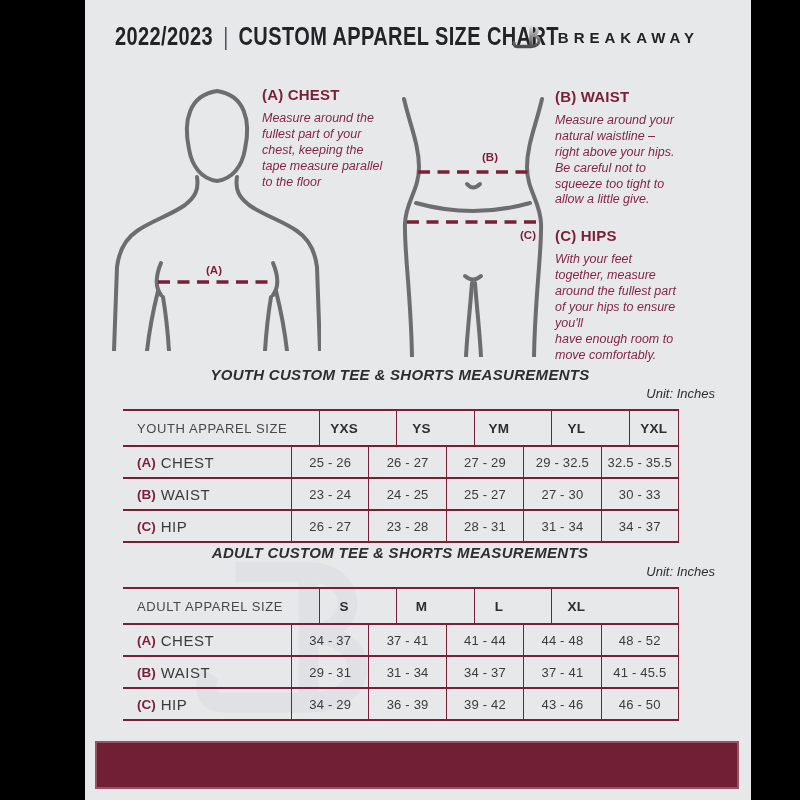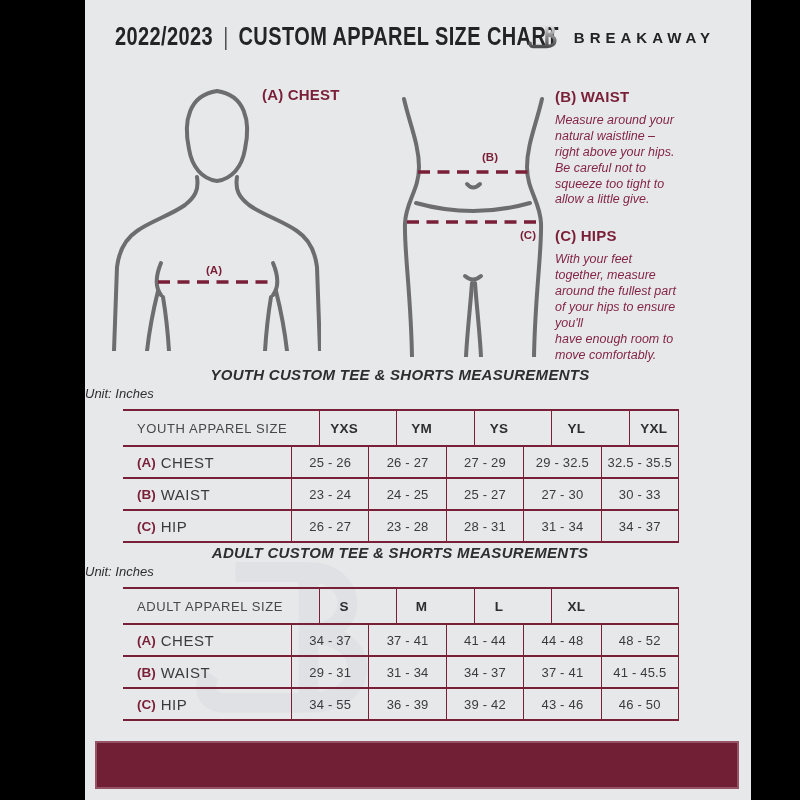--- a/index.html
+++ b/index.html
@@ -16,21 +16,21 @@
   .masthead{
     position:absolute;left:30px;top:22px;display:flex;align-items:center;
     transform:scaleX(0.8);transform-origin:left center;white-space:nowrap;
   }
   .masthead .season,.masthead .doc-title{
     font-size:25px;font-weight:bold;letter-spacing:0.5px;color:#242427;
   }
   .masthead .divider{
     font-size:22px;font-weight:normal;color:#46464a;margin:0 13px;transform:scaleY(1.1);
   }
-  .brandblock{position:absolute;right:36px;top:16px;display:flex;align-items:center;gap:10px;}
+  .brandblock{position:absolute;right:52px;top:16px;display:flex;align-items:center;gap:10px;}
   .brand-name{font-size:15px;font-weight:bold;letter-spacing:5px;color:#232326;}
   
   .fig{position:absolute;}
   .fig path,.fig line{fill:none;stroke:var(--figure_gray,#6d6d70);stroke-width:4;stroke-linecap:round;}
   .fig .dash{stroke:var(--maroon,#7a1f38);stroke-width:3.6;stroke-dasharray:12 7.5;stroke-linecap:butt;}
   .fig-label{
     position:absolute;font-size:11.5px;font-weight:bold;color:var(--maroon,#7a1f38);
     width:34px;text-align:center;
   }
   .measure-block{position:absolute;}
@@ -38,21 +38,21 @@
   .measure-body{
     margin-top:8px;font-size:12.5px;font-style:italic;line-height:1.27;
     color:#832646;white-space:pre-line;
   }
   
   .tbl-title{
     position:absolute;left:0;width:630px;text-align:center;
     font-size:15px;font-weight:bold;letter-spacing:0.3px;color:#2e2e31;font-style:italic;
   }
   .tbl-unit{
-    position:absolute;left:0;width:630px;text-align:left;
+    position:absolute;left:0;width:630px;text-align:right;
     font-size:13px;font-style:italic;color:#2e2e31;
   }
   .size-table{position:absolute;left:38px;width:556px;border-top:2px solid var(--maroon,#7a1f38);}
   .t-row{
     display:grid;grid-template-columns:168px 1fr 1fr 1fr 1fr 1fr;
     border-bottom:2px solid var(--maroon,#7a1f38);
     border-right:1.5px solid var(--maroon,#7a1f38);
   }
   .t-row.head{height:34px;gap:28px;}
   .t-row.data{height:30px;}
@@ -123,20 +123,25 @@
     <path d="M77 188 C75 215 72 240 71 262"></path>
     <path d="M80 188 C82 215 85 240 86 262"></path>
     <line class="dash" x1="23" y1="77" x2="137" y2="77"></line>
     <line class="dash" x1="12" y1="127" x2="147" y2="127"></line>
   </svg>
   <span class="fig-label" style="left:388px;top:151px">(B)</span>
   <span class="fig-label" style="left:426px;top:229px">(C)</span>
 
   <div class="measure-block" style="left:177px;top:86px;width:150px">
     <div class="measure-head">(A) CHEST</div>
+    <div class="measure-body">Measure around the
+fullest part of your
+chest, keeping the
+tape measure parallel
+to the floor</div>
   </div>
   <div class="measure-block" style="left:470px;top:88px;width:154px">
     <div class="measure-head">(B) WAIST</div>
     <div class="measure-body">Measure around your
 natural waistline –
 right above your hips.
 Be careful not to
 squeeze too tight to
 allow a little give.</div>
     <div class="measure-head" style="margin-top:19px">(C) HIPS</div>
@@ -148,22 +153,22 @@
 have enough room to
 move comfortably.</div>
   </div>
 
   <div class="tbl-title" style="top:366px">YOUTH CUSTOM TEE &amp; SHORTS MEASUREMENTS</div>
   <div class="tbl-unit" style="top:386px">Unit: Inches</div>
   <div class="size-table" style="top:409px">
     <div class="t-row head">
       <div class="t-cell lbl corner-head">YOUTH APPAREL SIZE</div>
       <div class="t-cell size-head">YXS</div>
+      <div class="t-cell size-head">YS</div>
       <div class="t-cell size-head">YM</div>
-      <div class="t-cell size-head">YS</div>
       <div class="t-cell size-head">YL</div>
       <div class="t-cell size-head">YXL</div>
     </div>
     <div class="t-row data">
       <div class="t-cell lbl">
         <span class="row-prefix">(A)</span>
         <span class="row-label">CHEST</span>
       </div>
       <div class="t-cell val">25 - 26</div>
       <div class="t-cell val">26 - 27</div>
@@ -225,21 +230,21 @@
       <div class="t-cell val">31 - 34</div>
       <div class="t-cell val">34 - 37</div>
       <div class="t-cell val">37 - 41</div>
       <div class="t-cell val">41 - 45.5</div>
     </div>
     <div class="t-row data">
       <div class="t-cell lbl">
         <span class="row-prefix">(C)</span>
         <span class="row-label">HIP</span>
       </div>
-      <div class="t-cell val">34 - 55</div>
+      <div class="t-cell val">34 - 29</div>
       <div class="t-cell val">36 - 39</div>
       <div class="t-cell val">39 - 42</div>
       <div class="t-cell val">43 - 46</div>
       <div class="t-cell val">46 - 50</div>
     </div>
   </div>
 
   <div class="footer-bar"></div>
 </div>
 

